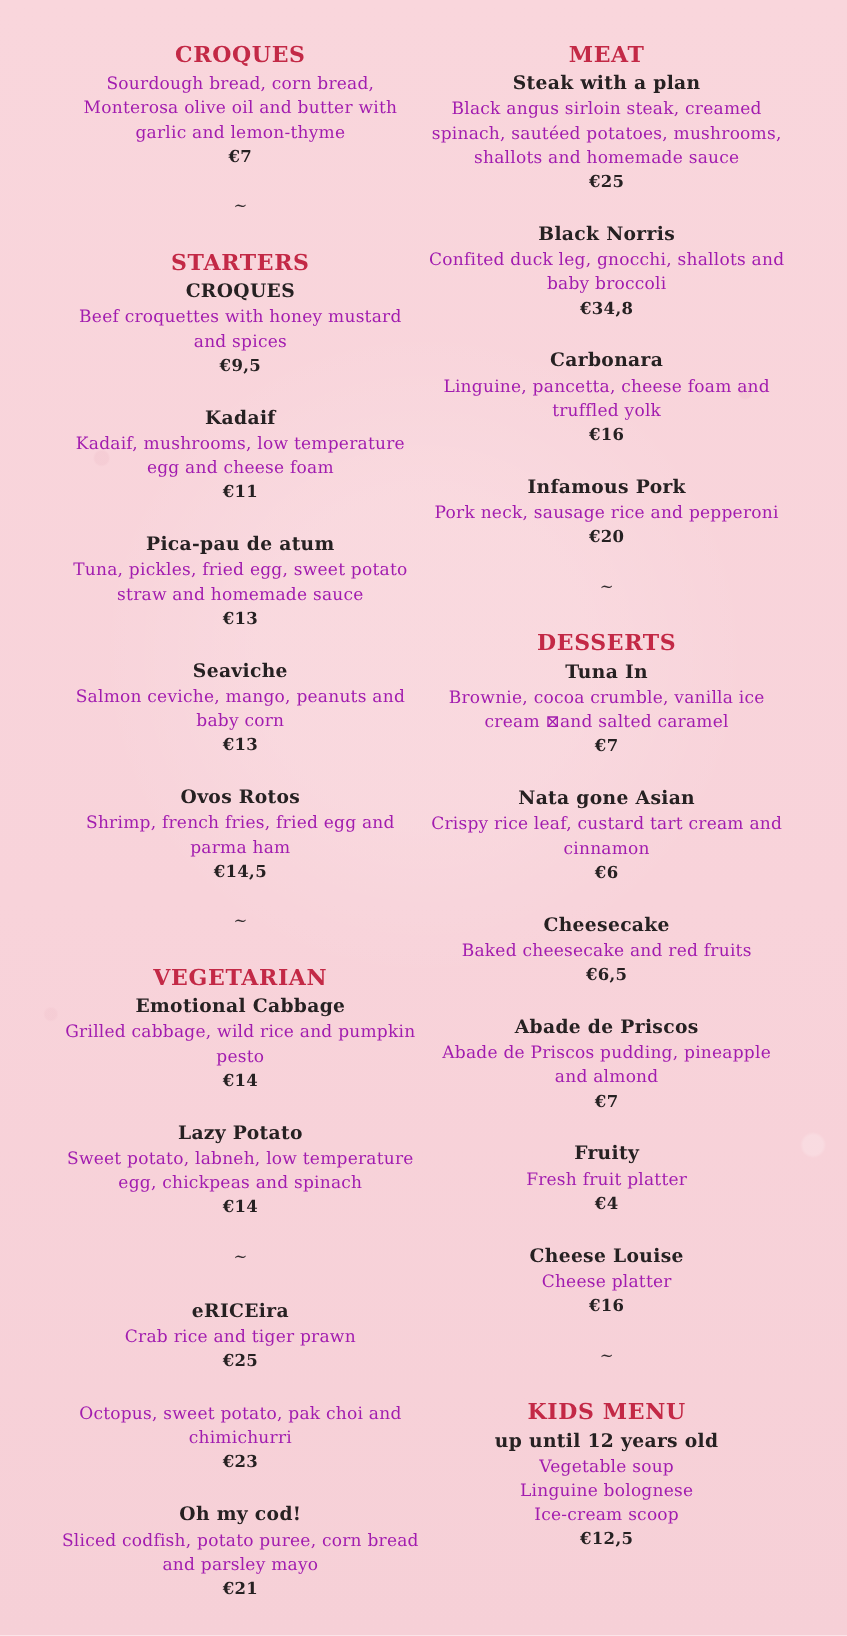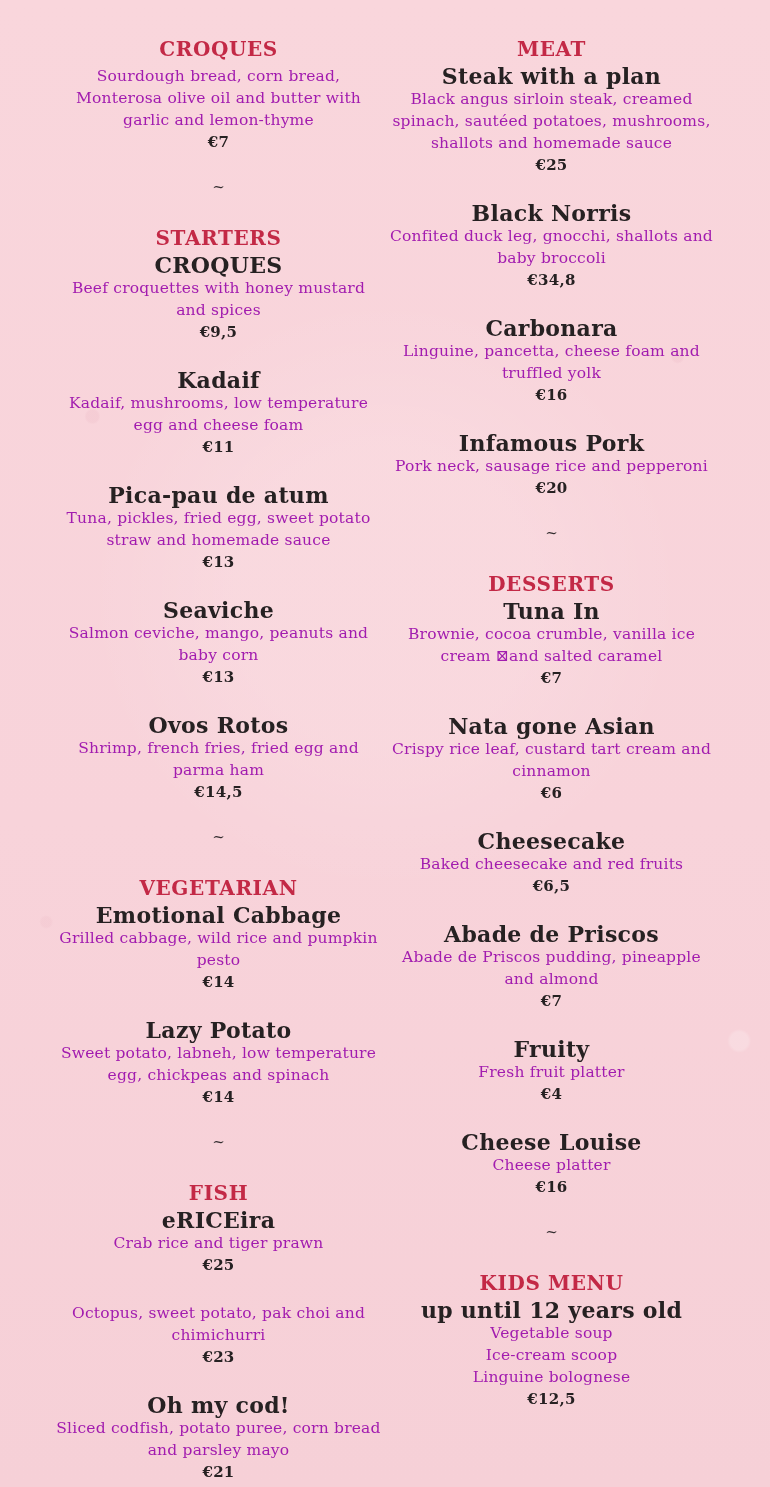--- a/index.html
+++ b/index.html
@@ -44,21 +44,21 @@
     line-height: 24px;
     font-weight: bold;
     letter-spacing: 0.6px;
     color: #c32946;
     margin: 0 0 4px 0;
   }
   .item {
     margin: 0 0 26px 0;
   }
   .item-name {
-    font-size: 22px;
+    font-size: 17px;
     line-height: 23px;
     font-weight: bold;
     letter-spacing: 0.3px;
     color: #262122;
   }
   .item-desc, .item-desc-line {
     font-size: 15.5px;
     line-height: 22px;
     letter-spacing: 0.2px;
     color: #a21caf;
@@ -122,21 +122,20 @@
         <div class="item-name">Emotional Cabbage</div>
         <div class="item-desc">Grilled cabbage, wild rice and pumpkin pesto</div>
         <div class="item-price">€14</div>
       </div>
       <div class="item">
         <div class="item-name">Lazy Potato</div>
         <div class="item-desc">Sweet potato, labneh, low temperature egg, chickpeas and spinach</div>
         <div class="item-price">€14</div>
       </div>
       <div class="separator">~</div>
-      <div class="section-title">FISH</div>
       <div class="item">
         <div class="item-name">eRICEira</div>
         <div class="item-desc">Crab rice and tiger prawn</div>
         <div class="item-price">€25</div>
       </div>
       <div class="item">
         <div class="item-desc">Octopus, sweet potato, pak choi and chimichurri</div>
         <div class="item-price">€23</div>
       </div>
       <div class="item">
@@ -197,18 +196,18 @@
       <div class="item">
         <div class="item-name">Cheese Louise</div>
         <div class="item-desc">Cheese platter</div>
         <div class="item-price">€16</div>
       </div>
       <div class="separator">~</div>
       <div class="section-title">KIDS MENU</div>
       <div class="item">
         <div class="item-name">up until 12 years old</div>
         <div class="item-desc-line">Vegetable soup</div>
+        <div class="item-desc-line">Linguine bolognese</div>
         <div class="item-desc-line">Ice-cream scoop</div>
-        <div class="item-desc-line">Linguine bolognese</div>
         <div class="item-price">€12,5</div>
       </div>
     </div>
 </div>
 
 </body></html>

